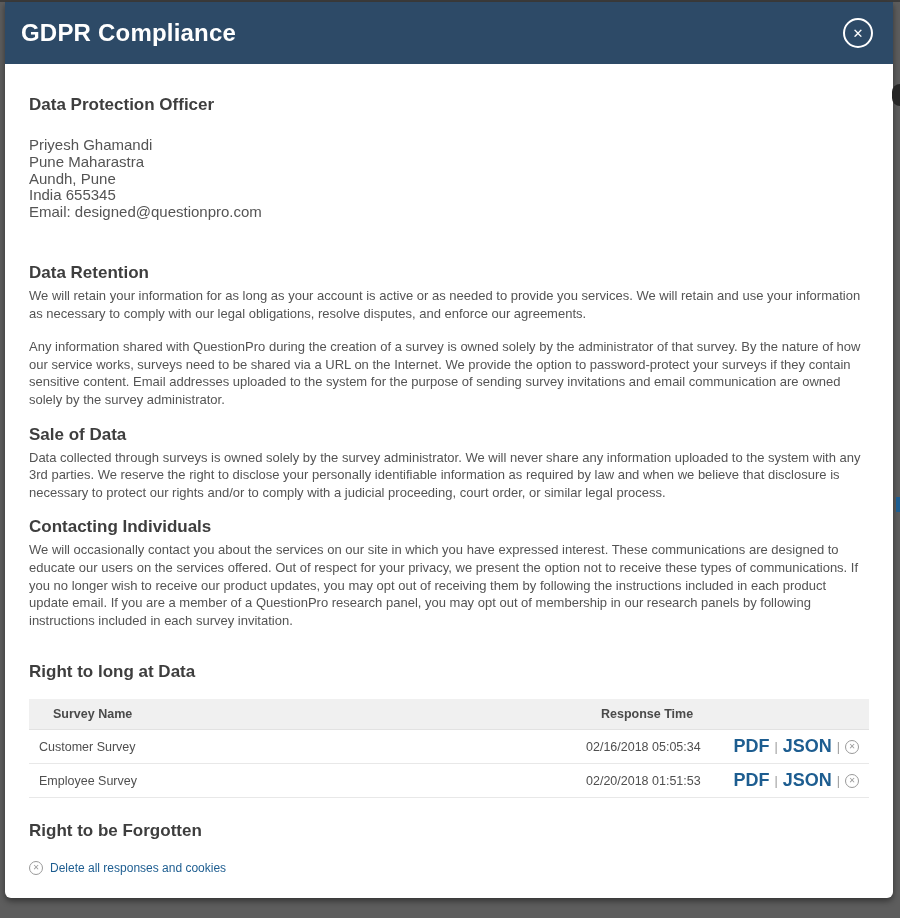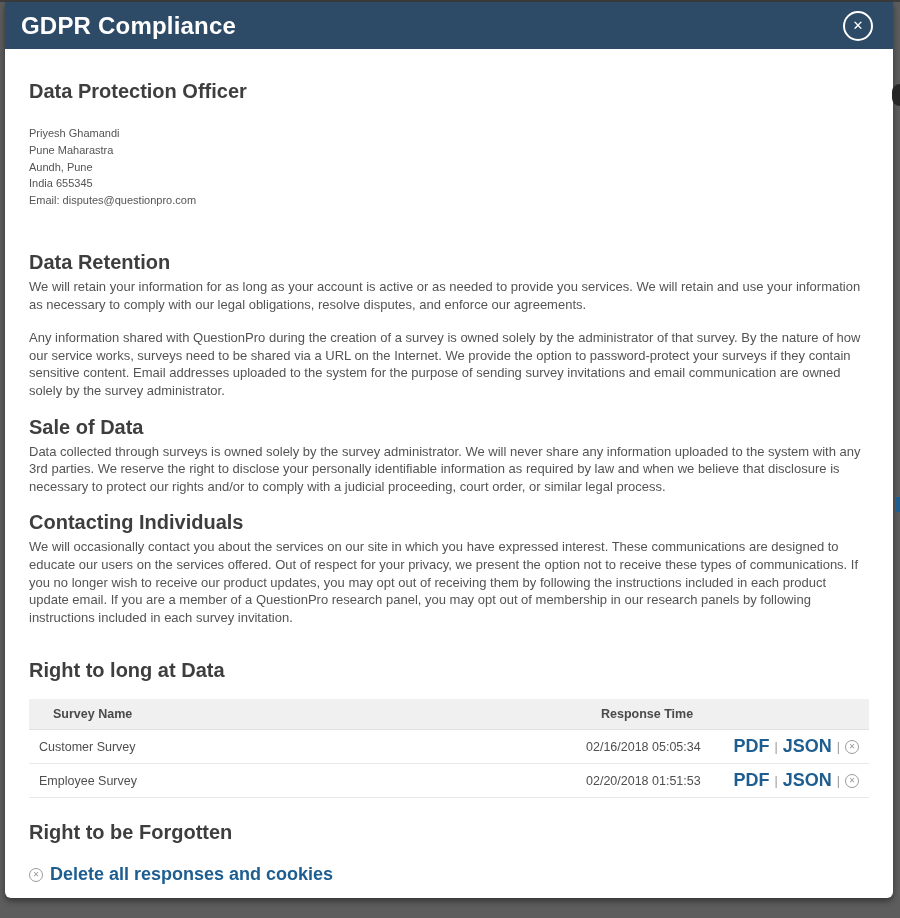--- a/index.html
+++ b/index.html
@@ -17,21 +17,21 @@
     position: absolute; left: 5px; top: 2px;
     width: 888px; height: 896px;
     background: #ffffff;
     border-radius: 0 0 6px 6px;
     box-shadow: 0 3px 6px rgba(0,0,0,0.45);
     overflow: hidden;
   }
 
   .modal-header {
     background: #2d4a67;
-    height: 47px;
+    height: 62px;
     display: flex; align-items: center;
     padding: 0 20px 0 16px;
   }
   .modal-title {
     color: #ffffff;
     font-size: 24px;
     font-weight: bold;
     letter-spacing: 0.2px;
   }
   .close-btn {
@@ -41,25 +41,25 @@
     border-radius: 50%;
     display: flex; align-items: center; justify-content: center;
     color: #ffffff; font-size: 13px; font-weight: bold;
     cursor: pointer; line-height: 1;
   }
 
   .modal-body { padding: 31px 24px 0 24px; color: #545454; }
 
   h2.section-heading {
     margin: 0;
-    font-size: 20px;
+    font-size: 17px;
     font-weight: bold;
     color: #3e3e3e;
   }
-  .address { margin-top: 22px; font-size: 11px; line-height: 16.8px; color: #545454; }
+  .address { margin-top: 22px; font-size: 15px; line-height: 16.8px; color: #545454; }
   .section { margin-top: 16px; }
   .section.mt-xl { margin-top: 42px; }
   .section.mt-lg { margin-top: 33px; }
   .section p {
     margin: 4px 0 0 0;
     font-size: 13px;
     line-height: 17.6px;
     color: #545454;
   }
 
@@ -92,21 +92,21 @@
   .circle-x {
     display: inline-flex; align-items: center; justify-content: center;
     width: 14px; height: 14px;
     border: 1px solid #9a9a9a; border-radius: 50%;
     color: #9a9a9a; font-size: 8px; line-height: 1; font-weight: bold;
     cursor: pointer; flex: 0 0 auto;
   }
 
   .forgotten-heading { margin-top: 23px; }
   .delete-row { margin-top: 20px; display: flex; align-items: center; gap: 7px; }
-  a.delete-link { color: #1d5d90; text-decoration: none; font-weight: bold; font-size: 18px; cursor: pointer; }
+  a.delete-link { color: #1d5d90; text-decoration: none; font-weight: normal; font-size: 12px; cursor: pointer; }
 
   
   .edge-bump {
     position: absolute; right: 0; top: 84px;
     width: 8px; height: 22px;
     background: #262626; border-radius: 11px 0 0 11px;
   }
   .edge-link-fragment {
     position: absolute; right: 0; top: 497px;
     width: 4px; height: 15px;
@@ -127,21 +127,21 @@
   </div>
 
   <div class="modal-body">
 
     <h2 class="section-heading">Data Protection Officer</h2>
     <div class="address">
       <div>Priyesh Ghamandi</div>
       <div>Pune Maharastra</div>
       <div>Aundh, Pune</div>
       <div>India 655345</div>
-      <div>Email: disputes@questionpro.com</div>
+      <div>Email: designed@questionpro.com</div>
     </div>
 
     <div class="section mt-xl">
       <h2 class="section-heading">Data Retention</h2>
       <p>We will retain your information for as long as your account is active or as needed to provide you services. We will retain and use your information as necessary to comply with our legal obligations, resolve disputes, and enforce our agreements.</p>
     </div>
 
     <div class="section">
       <p>Any information shared with QuestionPro during the creation of a survey is owned solely by the administrator of that survey. By the nature of how our service works, surveys need to be shared via a URL on the Internet. We provide the option to password-protect your surveys if they contain sensitive content. Email addresses uploaded to the system for the purpose of sending survey invitations and email communication are owned solely by the survey administrator.</p>
     </div>

